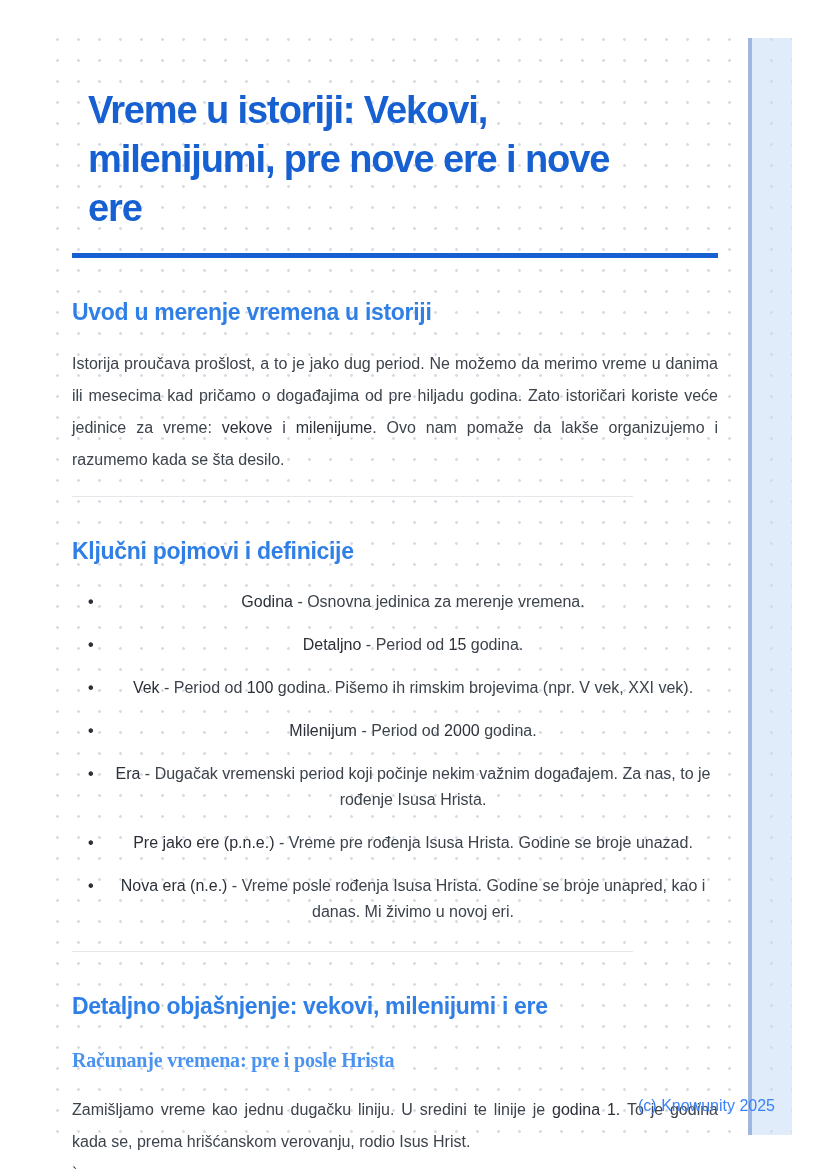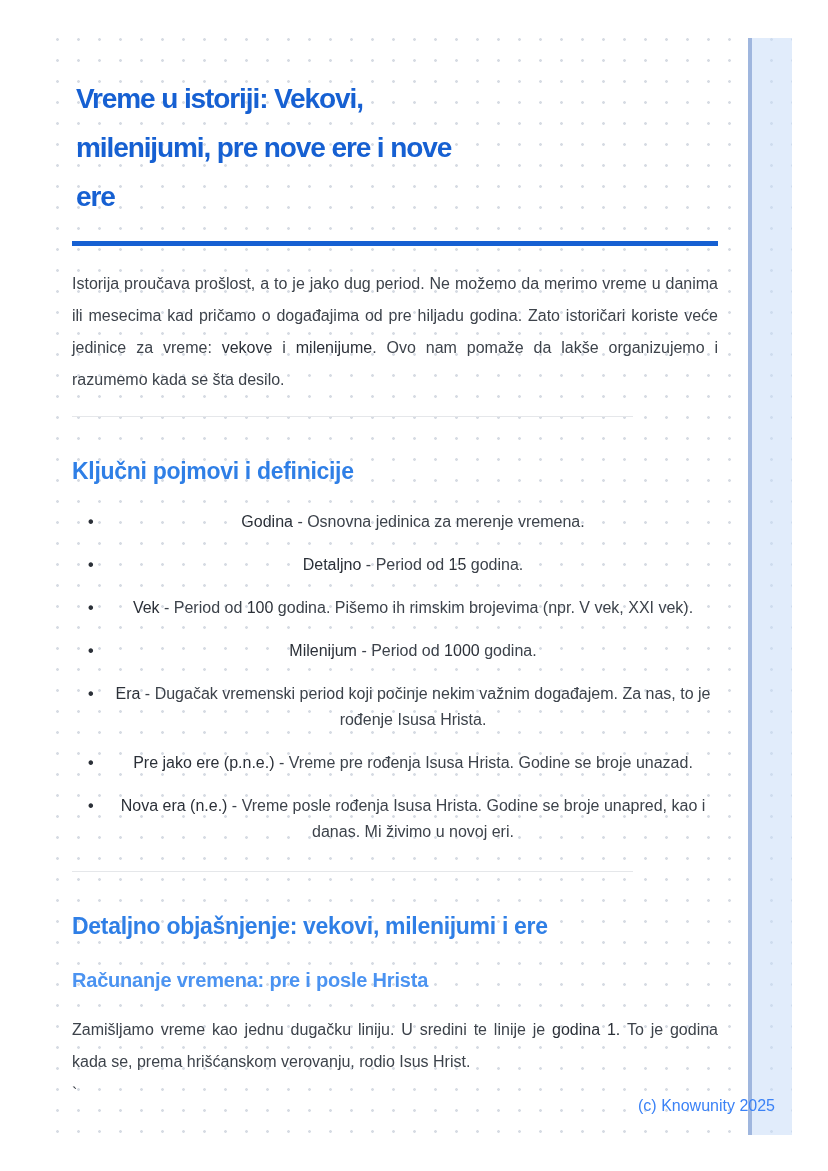--- a/index.html
+++ b/index.html
@@ -16,32 +16,32 @@
   .margin-band{
     position:absolute;top:0;right:0;bottom:0;width:40px;
     background:rgba(201,221,248,0.55);
     border-left:4px solid #9fb6de;
   }
   .content{
     position:absolute;left:28px;top:32px;width:646px;
     color:#3d434b;font-size:16px;
   }
   h1.doc-title{
-    margin:4px;color:#1660d2;font-size:28px;line-height:49px;
+    margin:16px;color:#1660d2;font-size:38px;line-height:49px;
     font-weight:800;letter-spacing:-1.1px;
   }
   h1.doc-title .tline{display:block;white-space:nowrap;}
   .title-rule{margin-top:20px;height:5px;background:#1660d2;border:none;width:100%;}
   h2.sec{
     margin:40px 0 0 0;color:#2f7fe6;font-size:23px;line-height:28px;
     font-weight:700;letter-spacing:-0.3px;
   }
   h3.subsec{
     margin:28px 0 0 0;color:#4b93f1;font-size:20px;line-height:24px;
-    font-weight:700;letter-spacing:-0.2px;
+    font-weight:700;letter-spacing:-0.2px;font-family:Liberation Serif, serif;
   }
   p.para{margin:22px 0 0 0;line-height:32px;text-align:justify;}
   p.stray{margin:0;line-height:32px;text-align:left;}
   .divider{margin:20px 0 0 0;border:none;height:1px;background:#e5e7ea;width:561px;}
   .divider.after-list{margin-top:26px;}
   ul.defs{margin:24px 0 0 0;padding:0;list-style:none;}
   ul.defs li{
     position:relative;padding-left:36px;margin-bottom:17px;
     line-height:26px;text-align:center;
   }
@@ -63,31 +63,32 @@
   <div class="margin-band"></div>
 
   <div class="content">
     <h1 class="doc-title">
       <span class="tline">Vreme u istoriji: Vekovi,</span>
       <span class="tline">milenijumi, pre nove ere i nove</span>
       <span class="tline">ere</span>
     </h1>
     <div class="title-rule"></div>
 
+    <h2 class="sec">Uvod u merenje vremena u istoriji</h2>
     <p class="para"><span>Istorija proučava prošlost, a to je jako dug period. Ne možemo da merimo vreme u danima ili mesecima kad pričamo o događajima od pre hiljadu godina. Zato istoričari koriste veće jedinice za vreme: </span><span class="b">vekove</span><span> i </span><span class="b">milenijume</span><span>. Ovo nam pomaže da lakše organizujemo i razumemo kada se šta desilo.</span></p>
 
     <hr class="divider">
 
     <h2 class="sec">Ključni pojmovi i definicije</h2>
     <ul class="defs">
 
     <li><span class="b">Godina</span><span> - Osnovna jedinica za merenje vremena.</span></li>
         <li><span class="b">Detaljno</span><span> - Period od </span><span class="b">15</span><span> godina.</span></li>
         <li><span class="b">Vek</span><span> - Period od </span><span class="b">100</span><span> godina. Pišemo ih rimskim brojevima (npr. V vek, XXI vek).</span></li>
-        <li><span class="b">Milenijum</span><span> - Period od </span><span class="b">1000</span><span> godina.</span></li>
+        <li><span class="b">Milenijum</span><span> - Period od </span><span class="b">2000</span><span> godina.</span></li>
         <li><span class="b">Era</span><span> - Dugačak vremenski period koji počinje nekim važnim događajem. Za nas, to je rođenje Isusa Hrista.</span></li>
         <li><span class="b">Pre jako ere (p.n.e.)</span><span> - Vreme </span><span class="i">pre</span><span> rođenja Isusa Hrista. Godine se broje unazad.</span></li>
         <li><span class="b">Nova era (n.e.)</span><span> - Vreme </span><span class="i">posle</span><span> rođenja Isusa Hrista. Godine se broje unapred, kao i danas. Mi živimo u novoj eri.</span></li>
       </ul>
 
     <hr class="divider after-list">
 
     <h2 class="sec">Detaljno objašnjenje: vekovi, milenijumi i ere</h2>
     <h3 class="subsec">Računanje vremena: pre i posle Hrista</h3>
     <p class="para"><span>Zamišljamo vreme kao jednu dugačku liniju. U sredini te linije je </span><span class="b">godina 1.</span><span> To je godina kada se, prema hrišćanskom verovanju, rodio Isus Hrist.</span></p>

